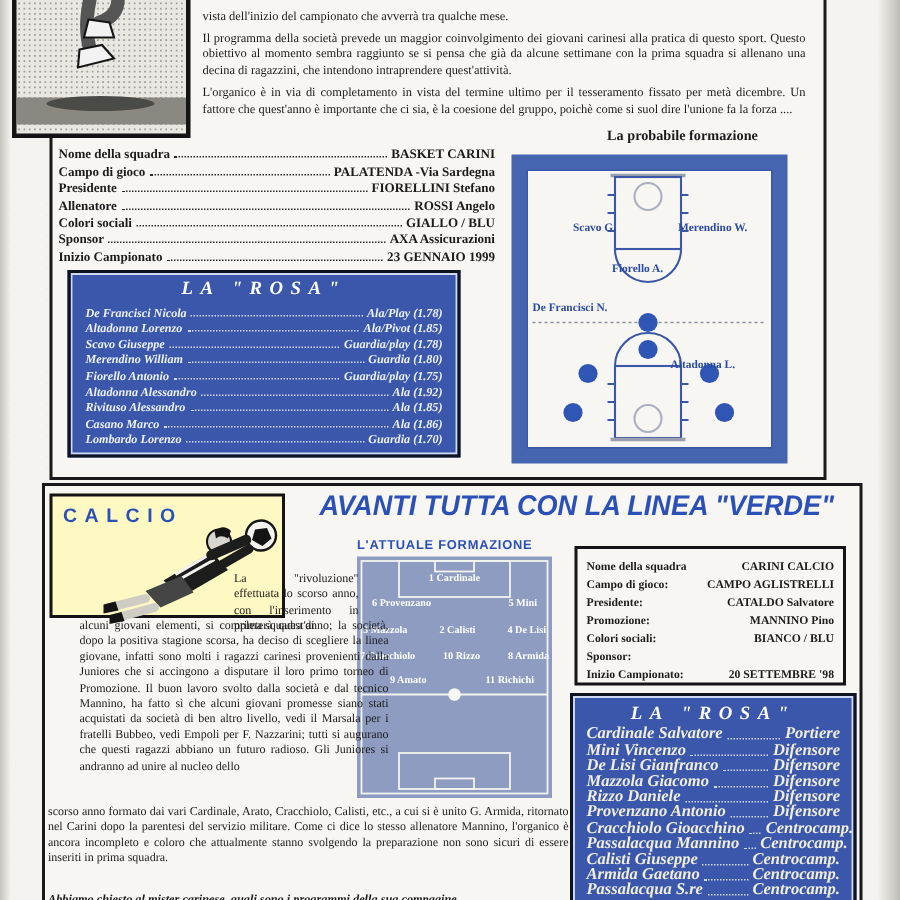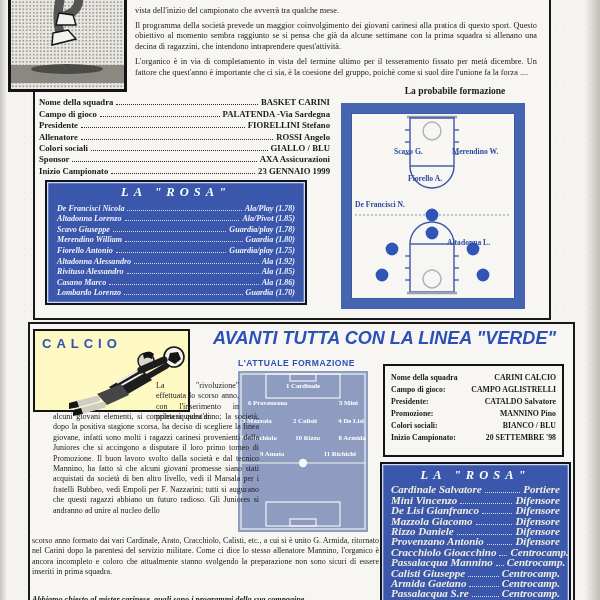--- a/index.html
+++ b/index.html
@@ -214,21 +214,21 @@
         <line x1="53" y1="142" x2="58" y2="142"></line>
           <line x1="53" y1="154" x2="58" y2="154"></line>
           <line x1="53" y1="166" x2="58" y2="166"></line>
         <line x1="102" y1="142" x2="107" y2="142"></line>
           <line x1="102" y1="154" x2="107" y2="154"></line>
           <line x1="102" y1="166" x2="107" y2="166"></line>
       </g>
       <circle cx="80" cy="165" r="9" fill="none" stroke="#aab0bd" stroke-width="1.4"></circle>
       <line x1="55" y1="179" x2="105" y2="179" stroke="#9aa0ae" stroke-width="2.4"></line>
     </svg>
-    <span class="court-name" style="left:18px;top:33px;padding-left:24px;">Scavo G.</span>
+    <span class="court-name" style="left:6px;top:33px;padding-left:24px;">Scavo G.</span>
     <span class="court-name" style="left:100px;top:33px;">Merendino W.</span>
     <span class="court-name" style="left:56px;top:60px;">Fiorello A.</span>
     <span class="court-name" style="left:3px;top:86px;">De Francisci N.</span>
     <span class="court-name" style="left:95px;top:86px;margin-top:38px;">Altadonna L.</span>
   </div>
 </div>
 
 <div class="abs frame frame-calcio"></div>
 
 <div class="abs calcio-box">
@@ -305,20 +305,24 @@
     </div>
   <div class="row">
       <span>Promozione:</span>
       <span>MANNINO Pino</span>
     </div>
   <div class="row">
       <span>Colori sociali:</span>
       <span>BIANCO / BLU</span>
     </div>
   <div class="row">
+      <span>Sponsor:</span>
+      <span></span>
+    </div>
+  <div class="row">
       <span>Inizio Campionato:</span>
       <span>20 SETTEMBRE '98</span>
     </div>
 </div>
 
 <div class="abs rosa rosa-calcio">
   <div class="rosa-title">LA "ROSA"</div>
   <div class="row">
       <span>Cardinale Salvatore</span>
       <span class="leader"></span>

